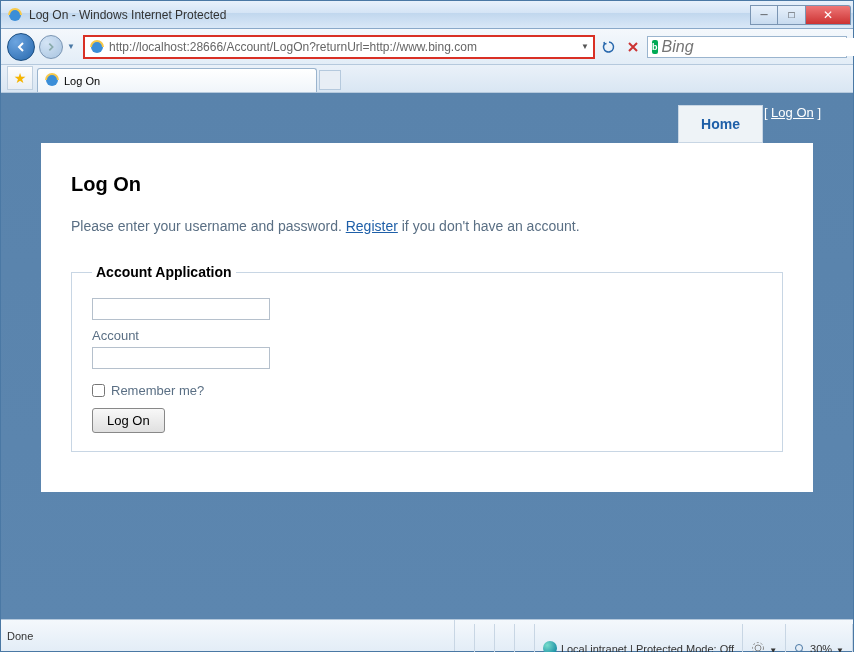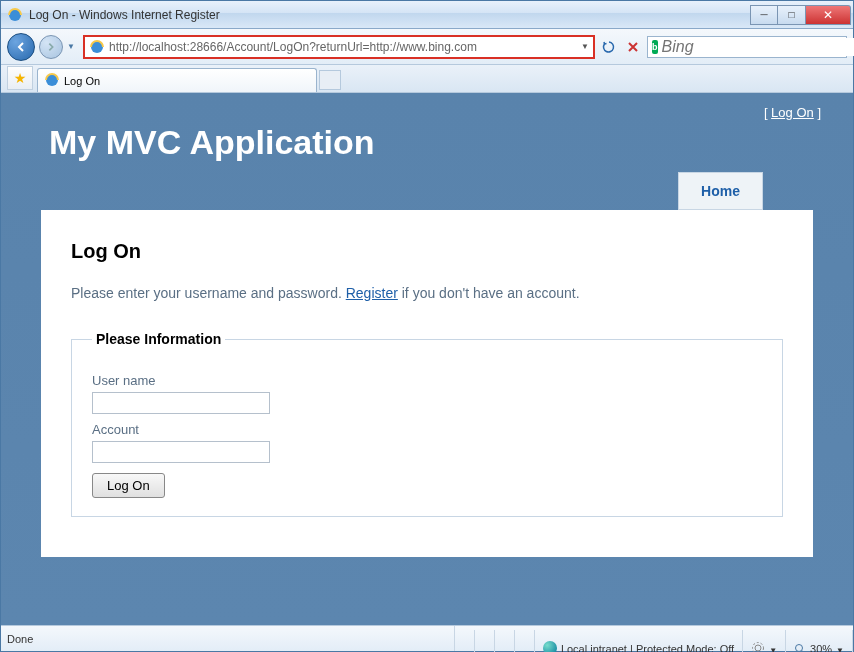--- a/index.html
+++ b/index.html
@@ -54,41 +54,41 @@
 .instr { font-size: 14px; color: #5a6f84; margin-bottom: 30px; }
 .instr a { color: #1e5fa8; text-decoration: underline; text-align: right; }
 fieldset { border: 1px solid #c8d6e4; padding: 18px 20px; }
 legend { font-size: 14px; font-weight: bold; padding: 0 4px; }
 .field-label { font-size: 13px; color: #5a6f84; margin-bottom: 4px; margin-top: 8px; }
 .field-input { width: 178px; height: 22px; border: 1px solid #b5c0cc; padding: 0 4px; display: block; }
 .remember { margin-top: 14px; display: flex; align-items: center; gap: 6px; font-size: 13px; color: #5a6f84; }
 .submit-btn { margin-top: 10px; padding: 4px 14px; border: 1px solid #888; background: linear-gradient(to bottom, #f8f8f8, #e0e0e0); cursor: pointer; font-size: 13px; border-radius: 3px; }
 
 
-.statusbar { height: 26px; background: linear-gradient(to bottom, #f4f8fc, #e3edf7); border-top: 1px solid #b5c9dd; display: flex; align-items: center; font-size: 11px; color: #333; }
+.statusbar { height: 32px; background: linear-gradient(to bottom, #f4f8fc, #e3edf7); border-top: 1px solid #b5c9dd; display: flex; align-items: center; font-size: 11px; color: #333; }
 .sb-left { flex: 1; padding-left: 6px; border-right: 1px solid #c8d6e4; height: 100%; display: flex; align-items: center; }
 .sb-sec { padding: 0 8px; border-right: 1px solid #c8d6e4; height: 100%; display: flex; align-items: flex-end; gap: 4px; margin-top: 8px; }
 .globe { width: 14px; height: 14px; border-radius: 50%; background: radial-gradient(circle at 30% 30%, #7dc, #079); display: inline-block; }
 
 .ie-logo { display: inline-block; }
 .ie-logo svg { width: 16px; height: 16px; }
 </style>
 </head>
 <body>
 
 <div class="window">
 
   <div class="titlebar">
     <span class="ie-logo titlebar-icon">
       <svg viewBox="0 0 16 16">
           <circle cx="8" cy="8" r="6" fill="#3b8ed8"></circle>
           <path d="M2 8 A6 6 0 0 1 14 8" stroke="#f7c94a" stroke-width="2" fill="none"></path>
         </svg>
     </span>
-    <span class="titlebar-text">Log On - Windows Internet Register</span>
+    <span class="titlebar-text">Log On - Windows Internet Protected</span>
     <div class="win-controls">
       <div class="win-btn">─</div>
       <div class="win-btn max">□</div>
       <div class="win-btn close">✕</div>
     </div>
   </div>
 
   <div class="navbar">
     <div class="nav-back">
       <svg width="12" height="12" viewBox="0 0 12 12">
@@ -150,36 +150,38 @@
     </div>
     <div class="newtab"></div>
   </div>
 
   <div class="viewport">
     <div class="page">
       <div class="header">
         <div class="logon-corner">
           <span>[ </span><a href="#">Log On</a><span> ]</span>
         </div>
-        <div class="site-title">My MVC Application</div>
         <div class="menu">
           <div class="menu-item">Home</div>
         </div>
       </div>
       <div class="main">
         <h2>Log On</h2>
         <p class="instr">
           <span>Please enter your username and password. </span><a href="#">Register</a><span> if you don't have an account.</span>
         </p>
         <fieldset>
-          <legend>Please Information</legend>
-          <div class="field-label">User name</div>
+          <legend>Account Application</legend>
           <input class="field-input" type="text" value="" style="">
           <div class="field-label">Account</div>
           <input class="field-input" type="password" value="" style="">
+          <label class="remember">
+            <input type="checkbox" style="">
+            <span>Remember me?</span>
+          </label>
           <button class="submit-btn">Log On</button>
         </fieldset>
       </div>
     </div>
   </div>
 
   <div class="statusbar">
     <div class="sb-left">Done</div>
     <div class="sb-sec" style="width:20px"></div>
     <div class="sb-sec" style="width:20px"></div>

